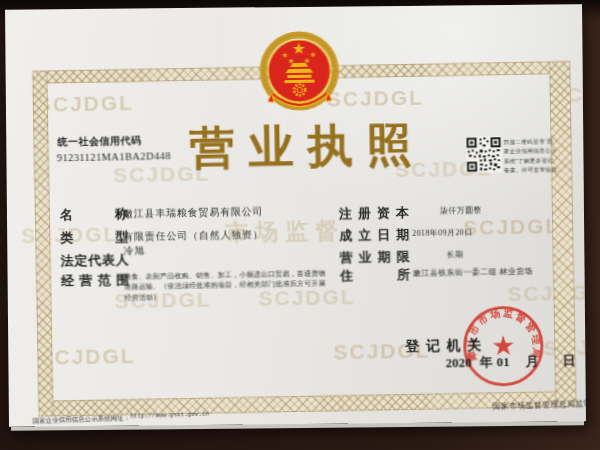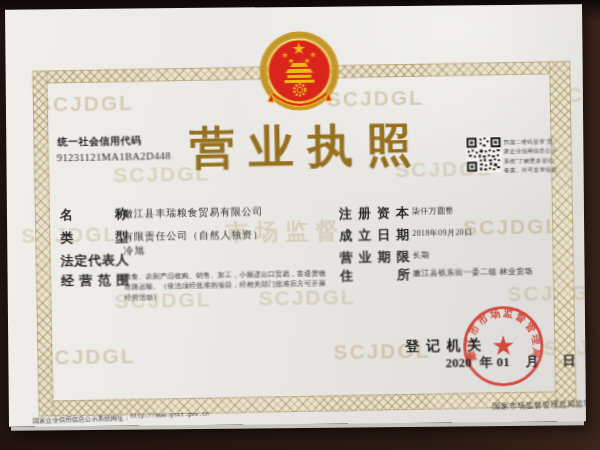--- a/index.html
+++ b/index.html
@@ -201,27 +201,27 @@
       <div class="val lval" style="top:234px;">冷旭</div>
 
       <div class="jlabel lcol" style="top:261px;">经营范围</div>
       <div class="val scope" style="top:262px;">
         <div>粮食、农副产品收购、销售、加工，小额进出口贸易，普通货物</div>
         <div>道路运输。（依法须经批准的项目，经相关部门批准后方可开展</div>
         <div>经营活动）</div>
       </div>
 
       <div class="jlabel rcol" style="top:199px;">注册资本</div>
-      <div class="val rval" style="top:201px;">柒仟万圆整</div>
+      <div class="val rval" style="top:201px;margin-left:28px;">柒仟万圆整</div>
 
       <div class="jlabel rcol" style="top:221px;">成立日期</div>
       <div class="val rval" style="top:223px;">2018年09月20日</div>
 
       <div class="jlabel rcol" style="top:243px;">营业期限</div>
-      <div class="val rval" style="top:245px;">长期</div>
+      <div class="val rval" style="top:245px;margin-left:34px;">长期</div>
 
       <div class="jlabel rcol" style="top:261px;">住所</div>
       <div class="val rval" style="top:263px;">嫩江县铁东街一委二组 林业货场</div>
 
       <div class="reg-label">登记机关</div>
       <div class="date-row">
         <span class="num">2020</span>
         <span class="u" style="margin-left:8px;">年</span>
         <span class="num" style="margin-left:4px;">01</span>
         <span class="u" style="margin-left:16px;">月</span>

